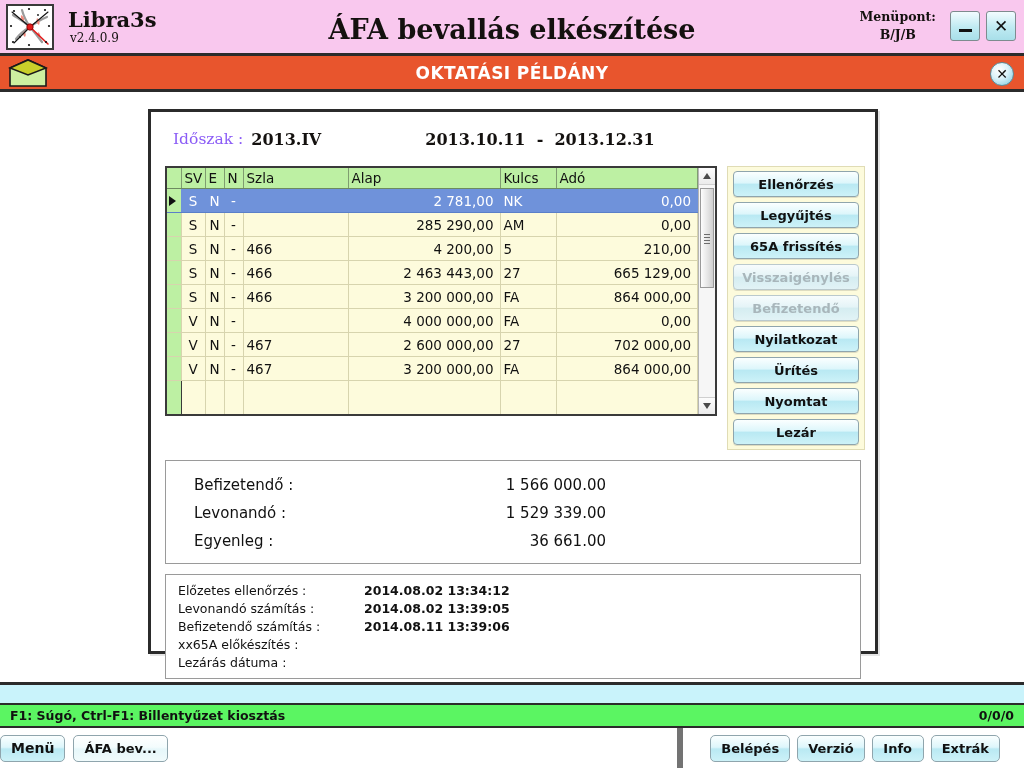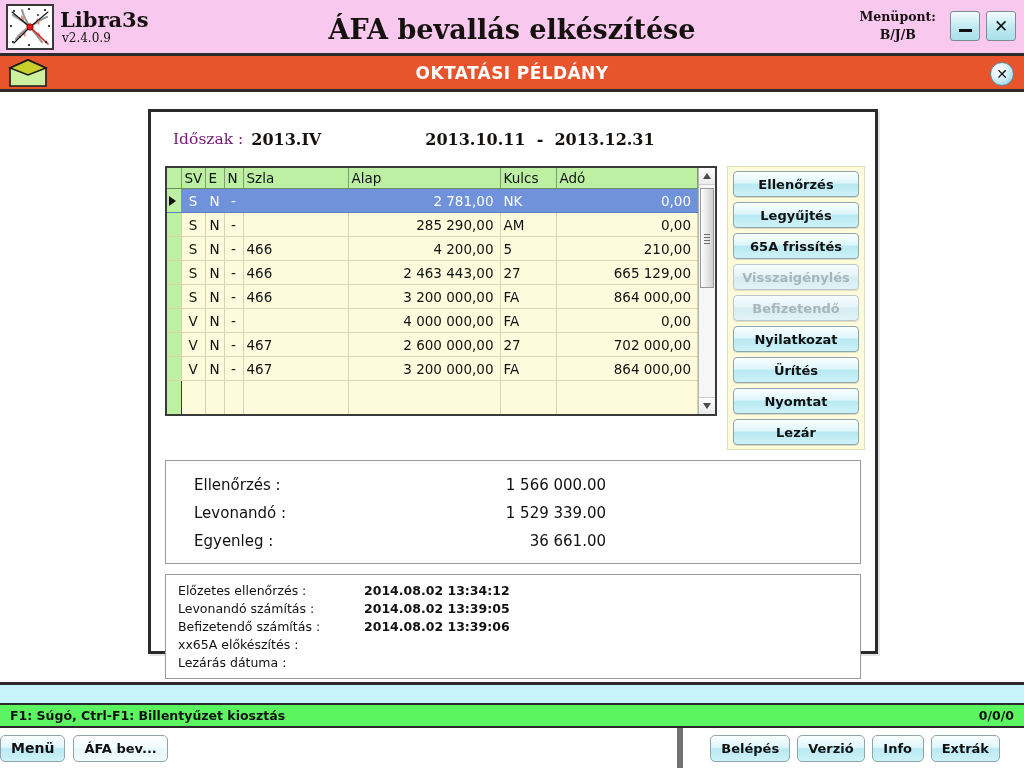--- a/index.html
+++ b/index.html
@@ -42,21 +42,21 @@
     height: 46px;
     margin-left: 6px;
     border: 2px solid #3a3a3a;
     background: #ffffff;
     box-sizing: border-box;
     position: relative;
     overflow: hidden;
     flex: 0 0 auto;
   }
   .brand {
-    margin-left: 6px;
+    margin-left: 14px;
     line-height: 1.05;
     flex: 0 0 auto;
   }
   .brand-name {
     font-family: "DejaVu Serif", serif;
     font-weight: bold;
     font-size: 21px;
     color: #14110f;
     letter-spacing: 0px;
   }
@@ -195,21 +195,21 @@
   .period-row {
     height: 54px;
     display: flex;
     align-items: center;
     padding-left: 22px;
     box-sizing: border-box;
   }
   .period-label {
     font-family: "DejaVu Serif", serif;
     font-size: 15.5px;
-    color: #701a75;
+    color: #8b5cf6;
   }
   .period-value {
     font-family: "DejaVu Serif", serif;
     font-weight: bold;
     font-size: 16px;
     color: #14110f;
     margin-left: 8px;
   }
   .period-range {
     font-family: "DejaVu Serif", serif;
@@ -727,21 +727,21 @@
             <div class="sbtn disabled">Befizetendő</div>
             <div class="sbtn">Nyilatkozat</div>
             <div class="sbtn">Ürítés</div>
             <div class="sbtn">Nyomtat</div>
             <div class="sbtn">Lezár</div>
           </div>
       </div>
 
       <div class="totals" id="totals-box">
           <div class="total-row">
-            <div class="total-label">Ellenőrzés :</div>
+            <div class="total-label">Befizetendő :</div>
             <div class="total-value">1 566 000.00</div>
           </div>
           <div class="total-row">
             <div class="total-label">Levonandó :</div>
             <div class="total-value">1 529 339.00</div>
           </div>
           <div class="total-row">
             <div class="total-label">Egyenleg :</div>
             <div class="total-value">36 661.00</div>
           </div>
@@ -751,21 +751,21 @@
           <div class="log-row">
             <div class="log-label">Előzetes ellenőrzés :</div>
             <div class="log-value">2014.08.02 13:34:12</div>
           </div>
           <div class="log-row">
             <div class="log-label">Levonandó számítás :</div>
             <div class="log-value">2014.08.02 13:39:05</div>
           </div>
           <div class="log-row">
             <div class="log-label">Befizetendő számítás :</div>
-            <div class="log-value">2014.08.02 13:39:06</div>
+            <div class="log-value">2014.08.11 13:39:06</div>
           </div>
           <div class="log-row">
             <div class="log-label">xx65A előkészítés :</div>
             <div class="log-value"></div>
           </div>
           <div class="log-row">
             <div class="log-label">Lezárás dátuma :</div>
             <div class="log-value"></div>
           </div>
         </div>

